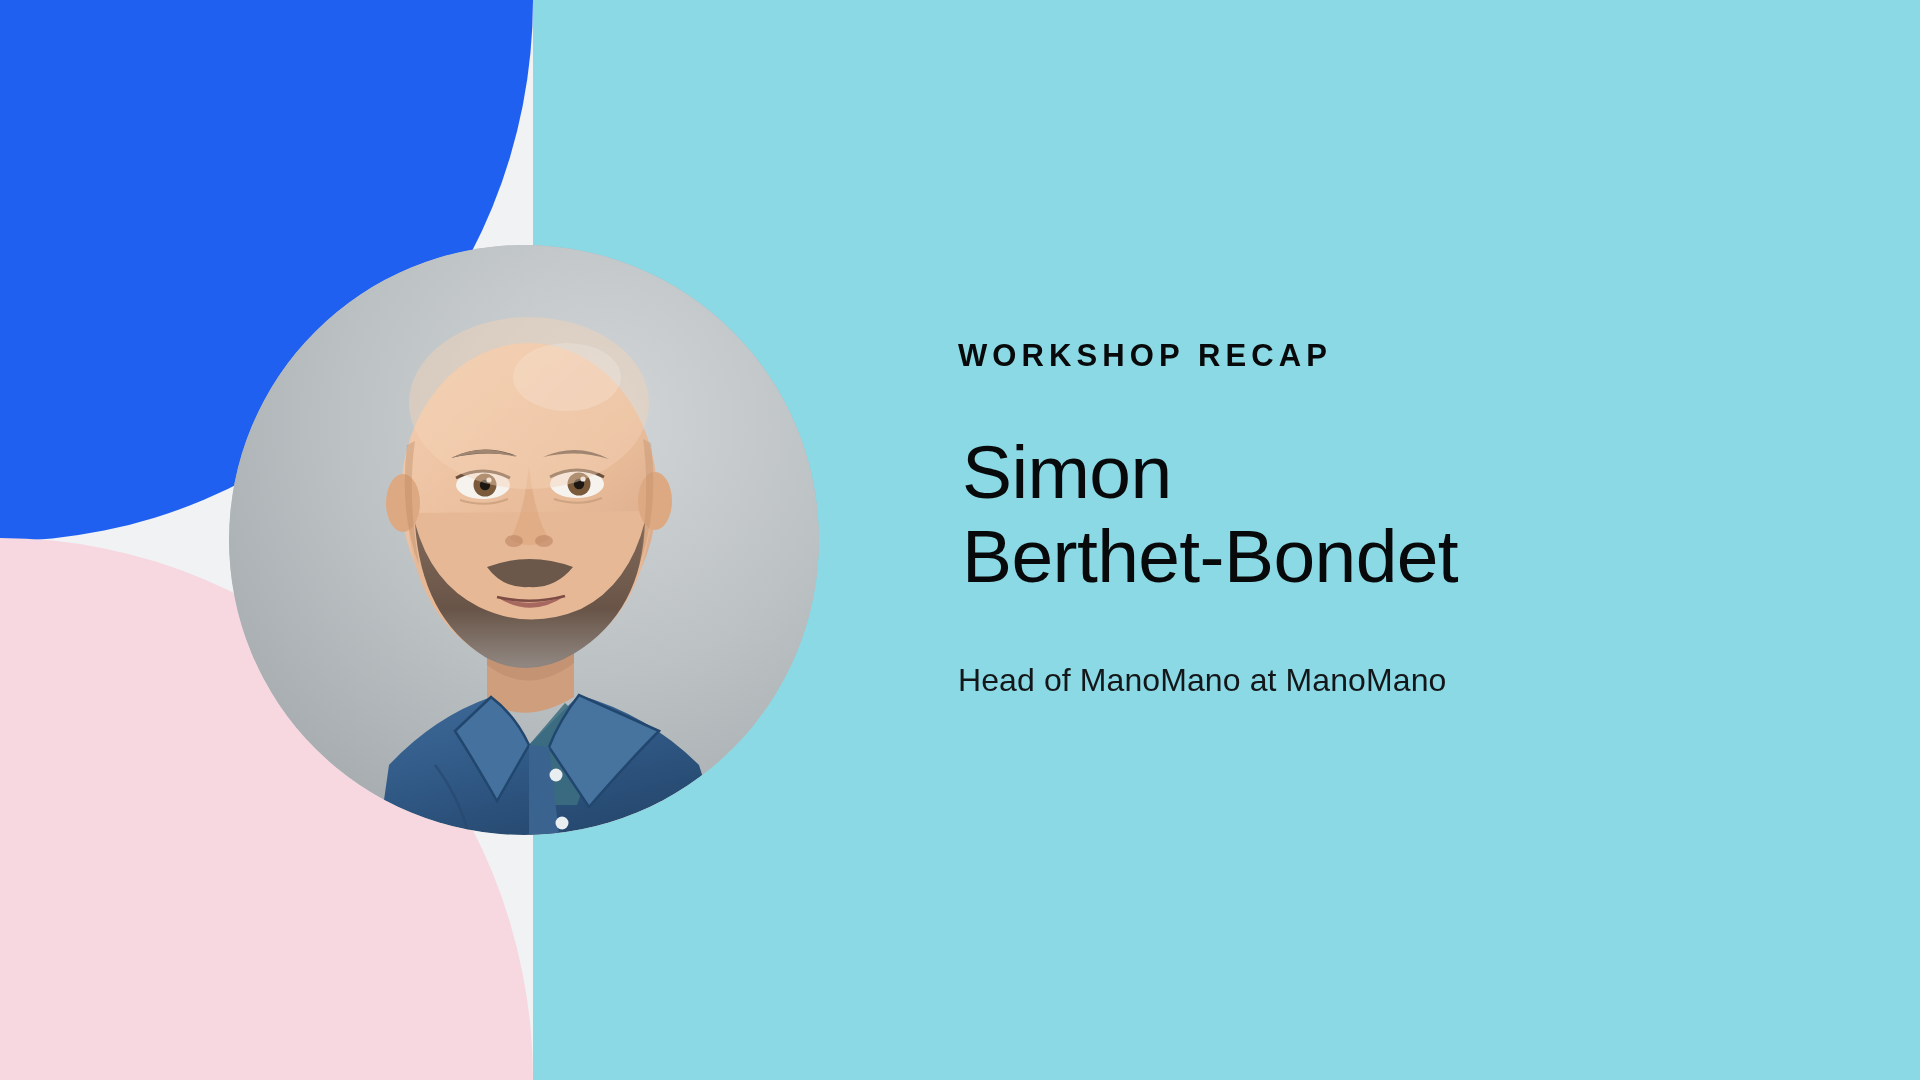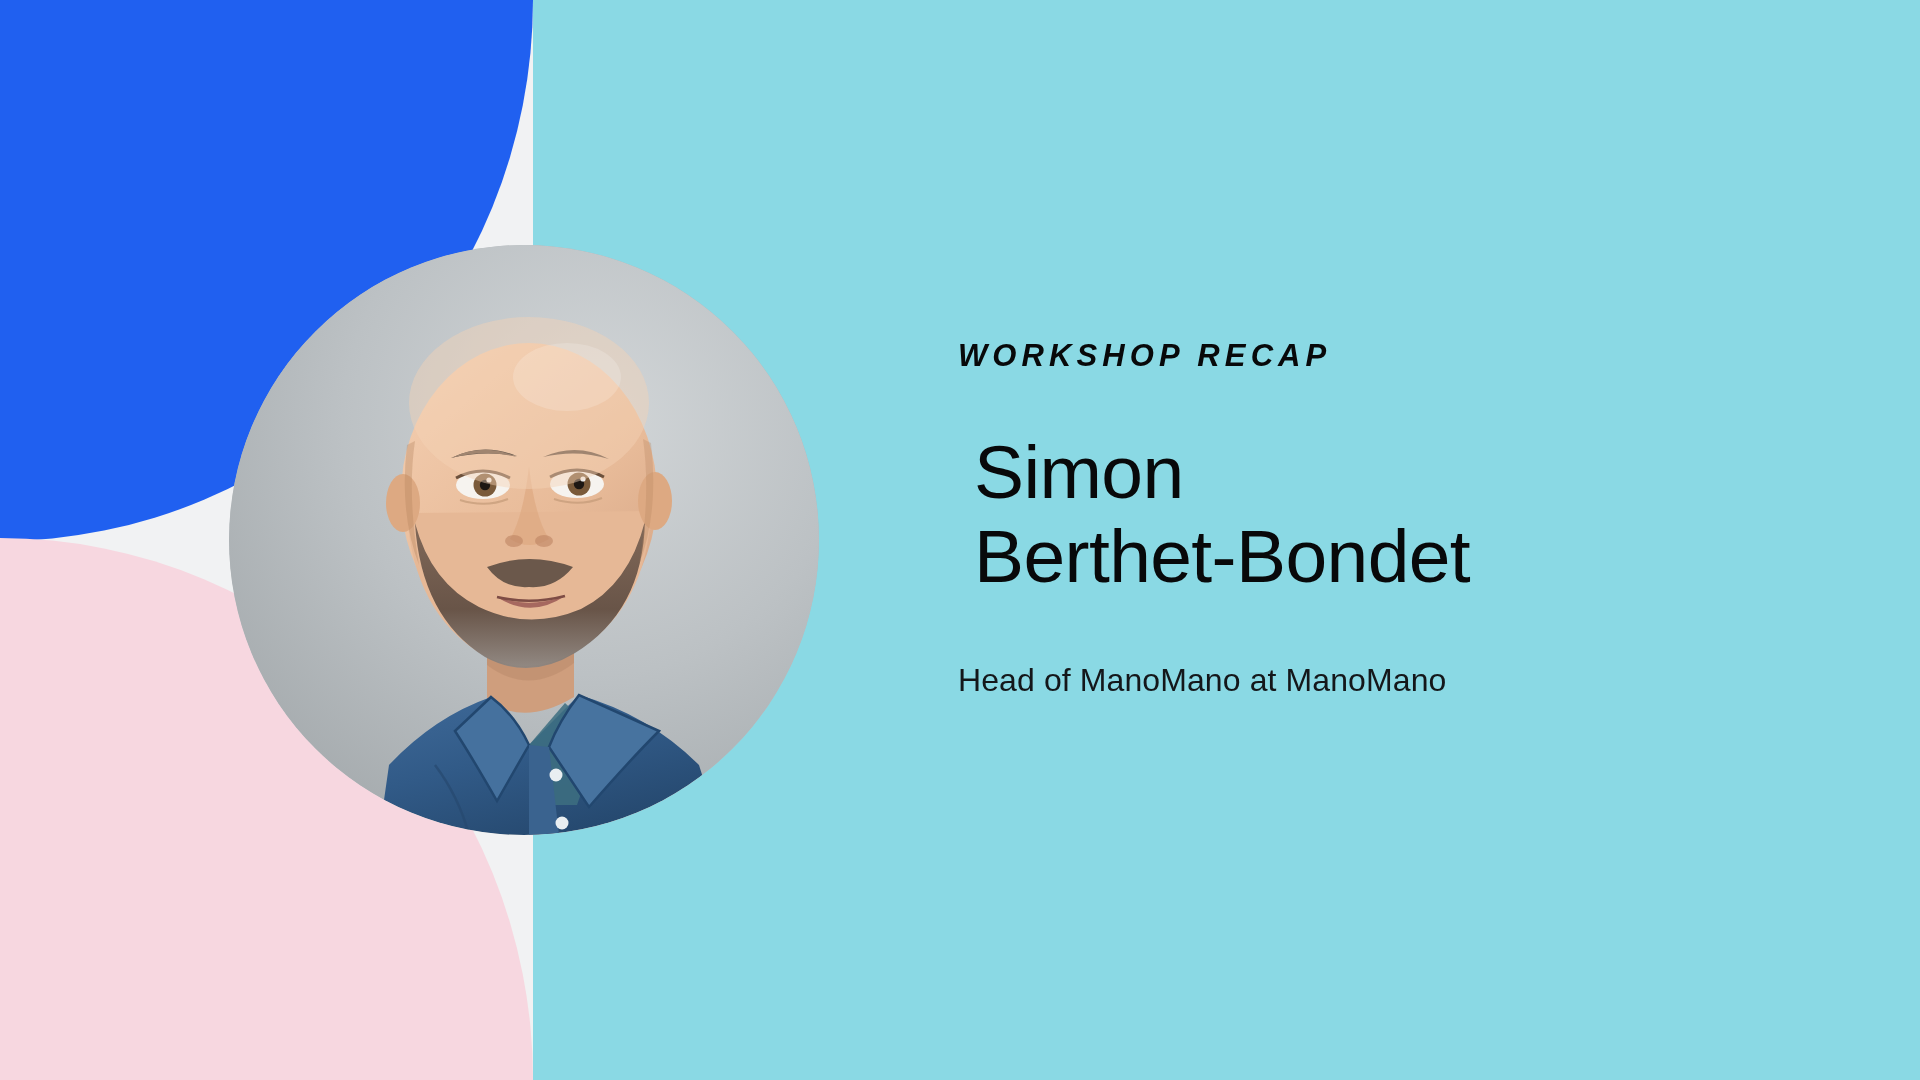--- a/index.html
+++ b/index.html
@@ -87,31 +87,30 @@
 
   .eyebrow {
     font-family: "Liberation Sans", sans-serif;
     font-size: 31px;
     font-weight: 700;
     letter-spacing: 5.1px;
     color: #08090A;
     line-height: 1;
     margin: 0 0 59px 0;
     white-space: nowrap;
-    font-style: italic;
   }
 
   .speaker-name {
     font-family: "Liberation Sans", sans-serif;
     font-size: 75px;
     font-weight: 300;
     color: #08090A;
     line-height: 1.12;
     letter-spacing: -0.6px;
-    margin: 16px;
+    margin: 4px;
     white-space: pre-line;
   }
 
   .speaker-role {
     font-family: "Liberation Sans", sans-serif;
     font-size: 32px;
     font-weight: 400;
     color: #14171A;
     letter-spacing: 0.1px;
     line-height: 1;

